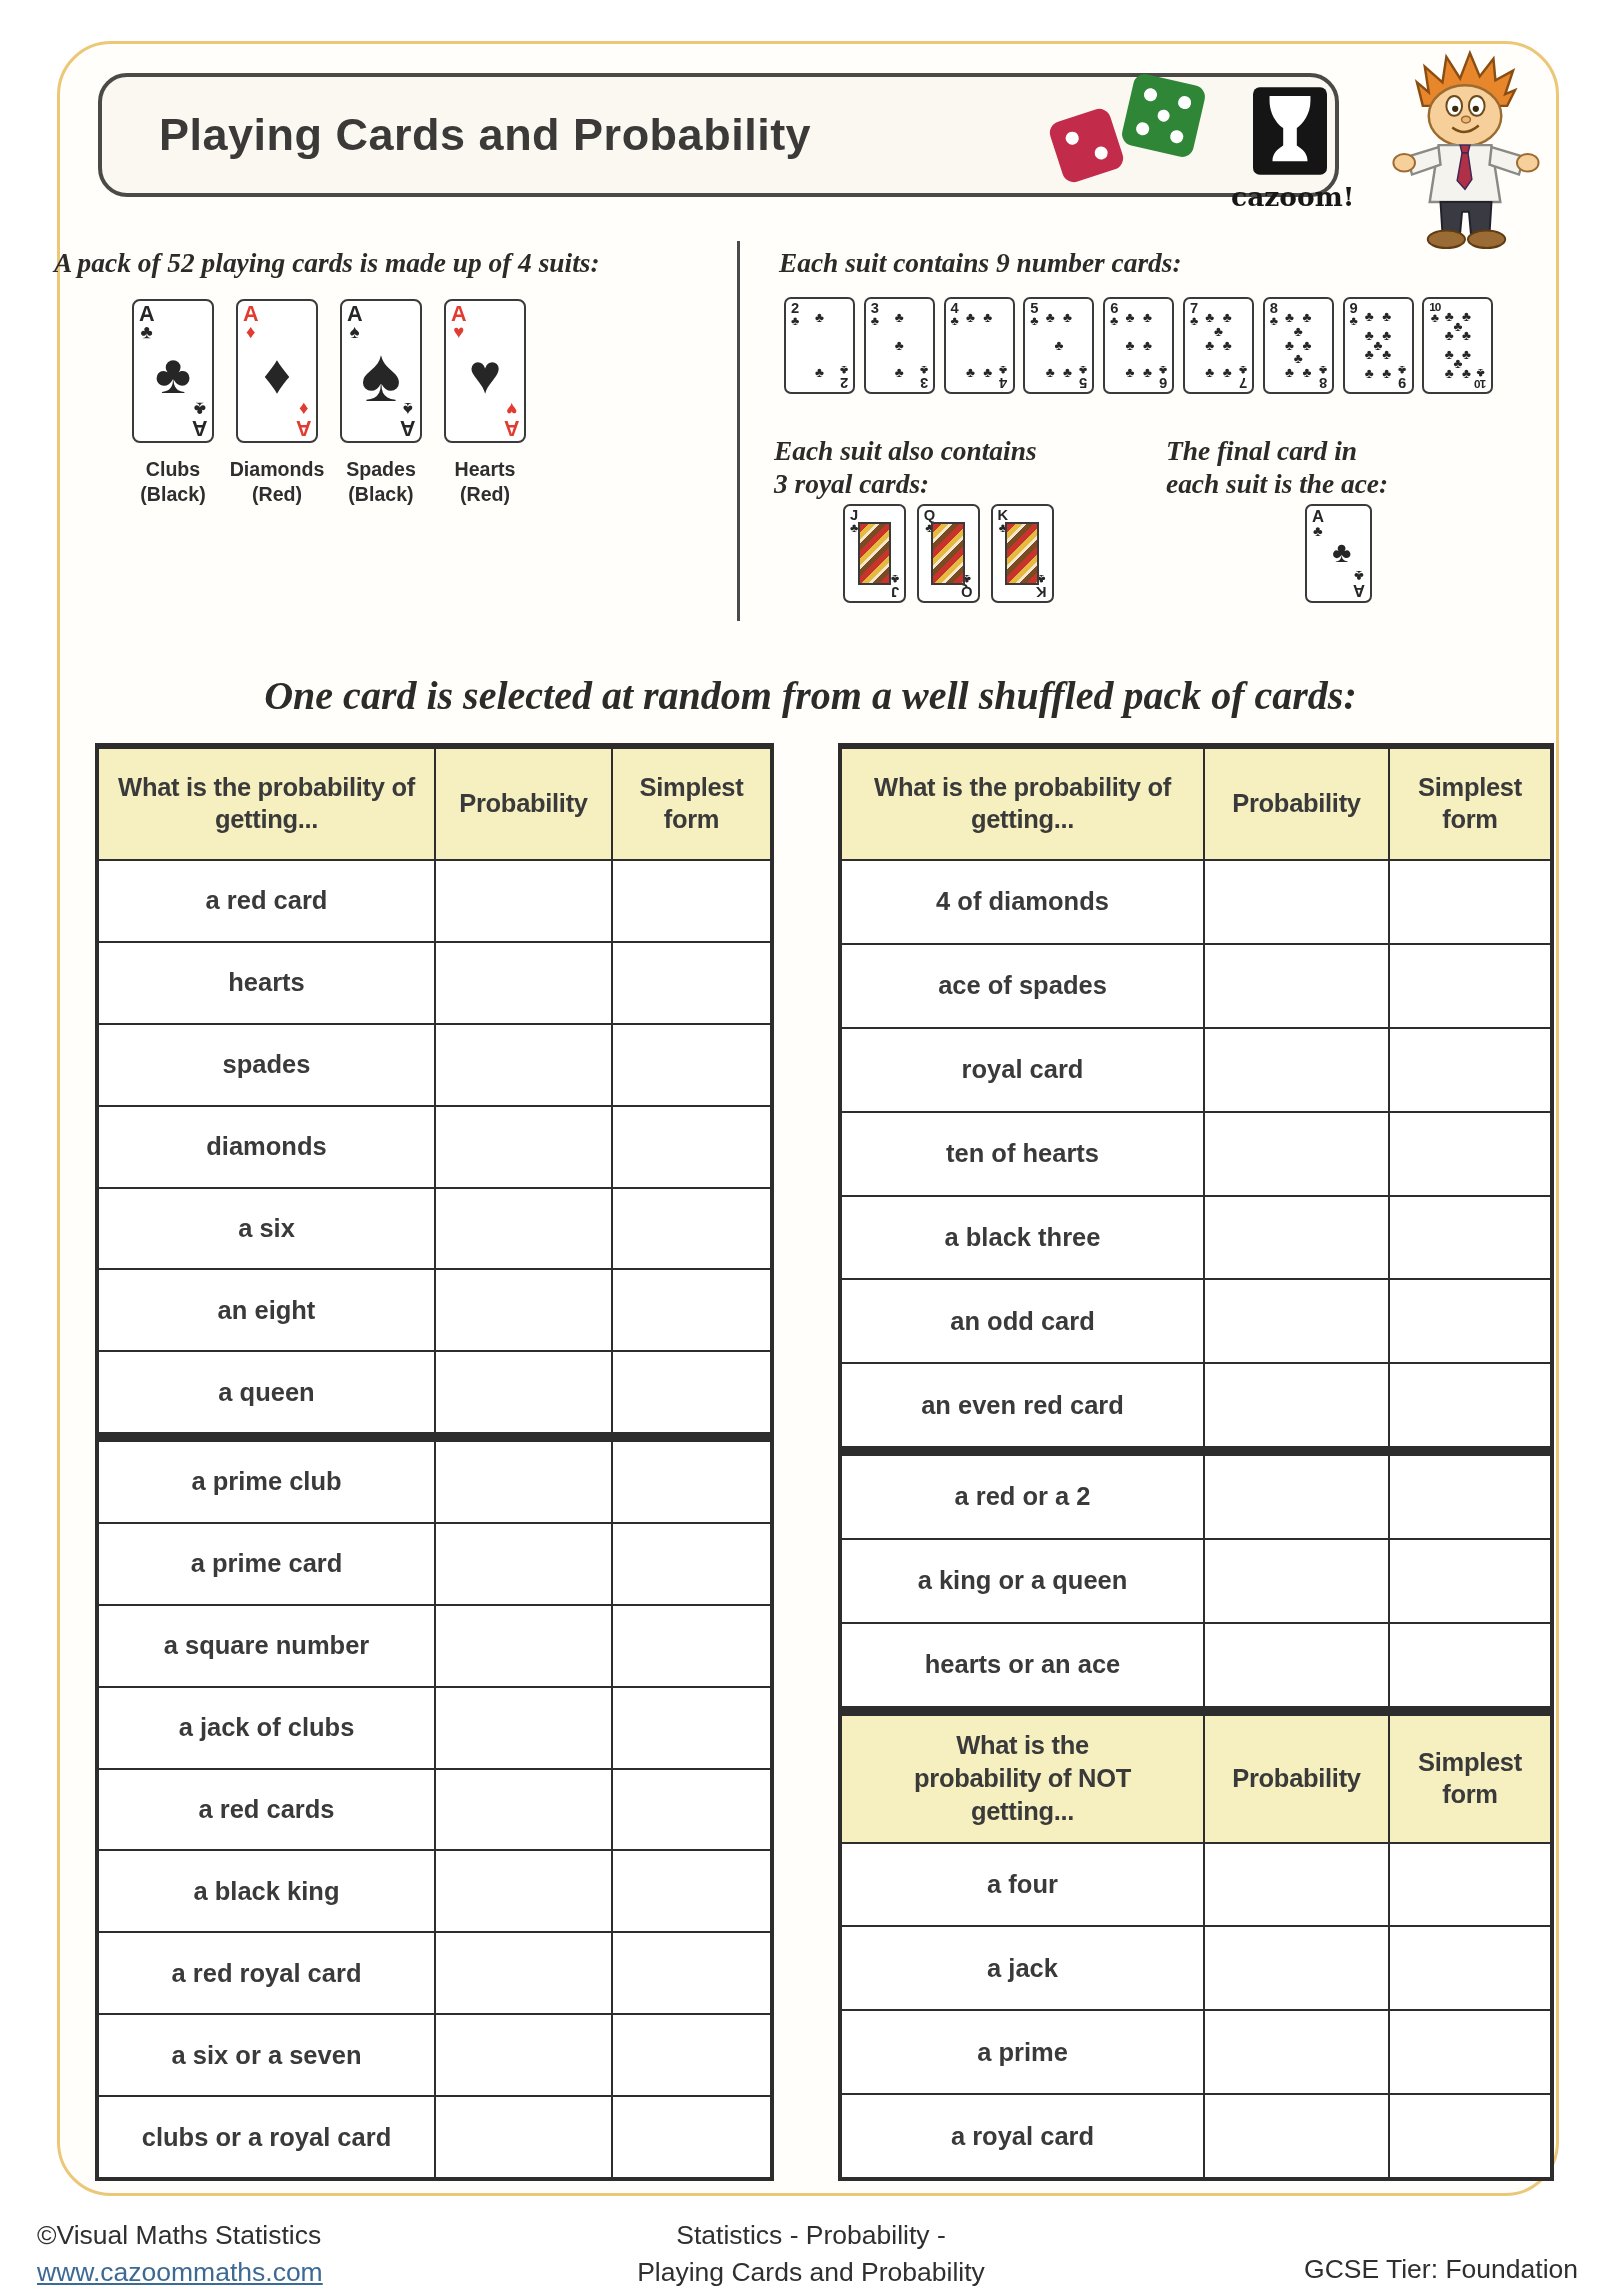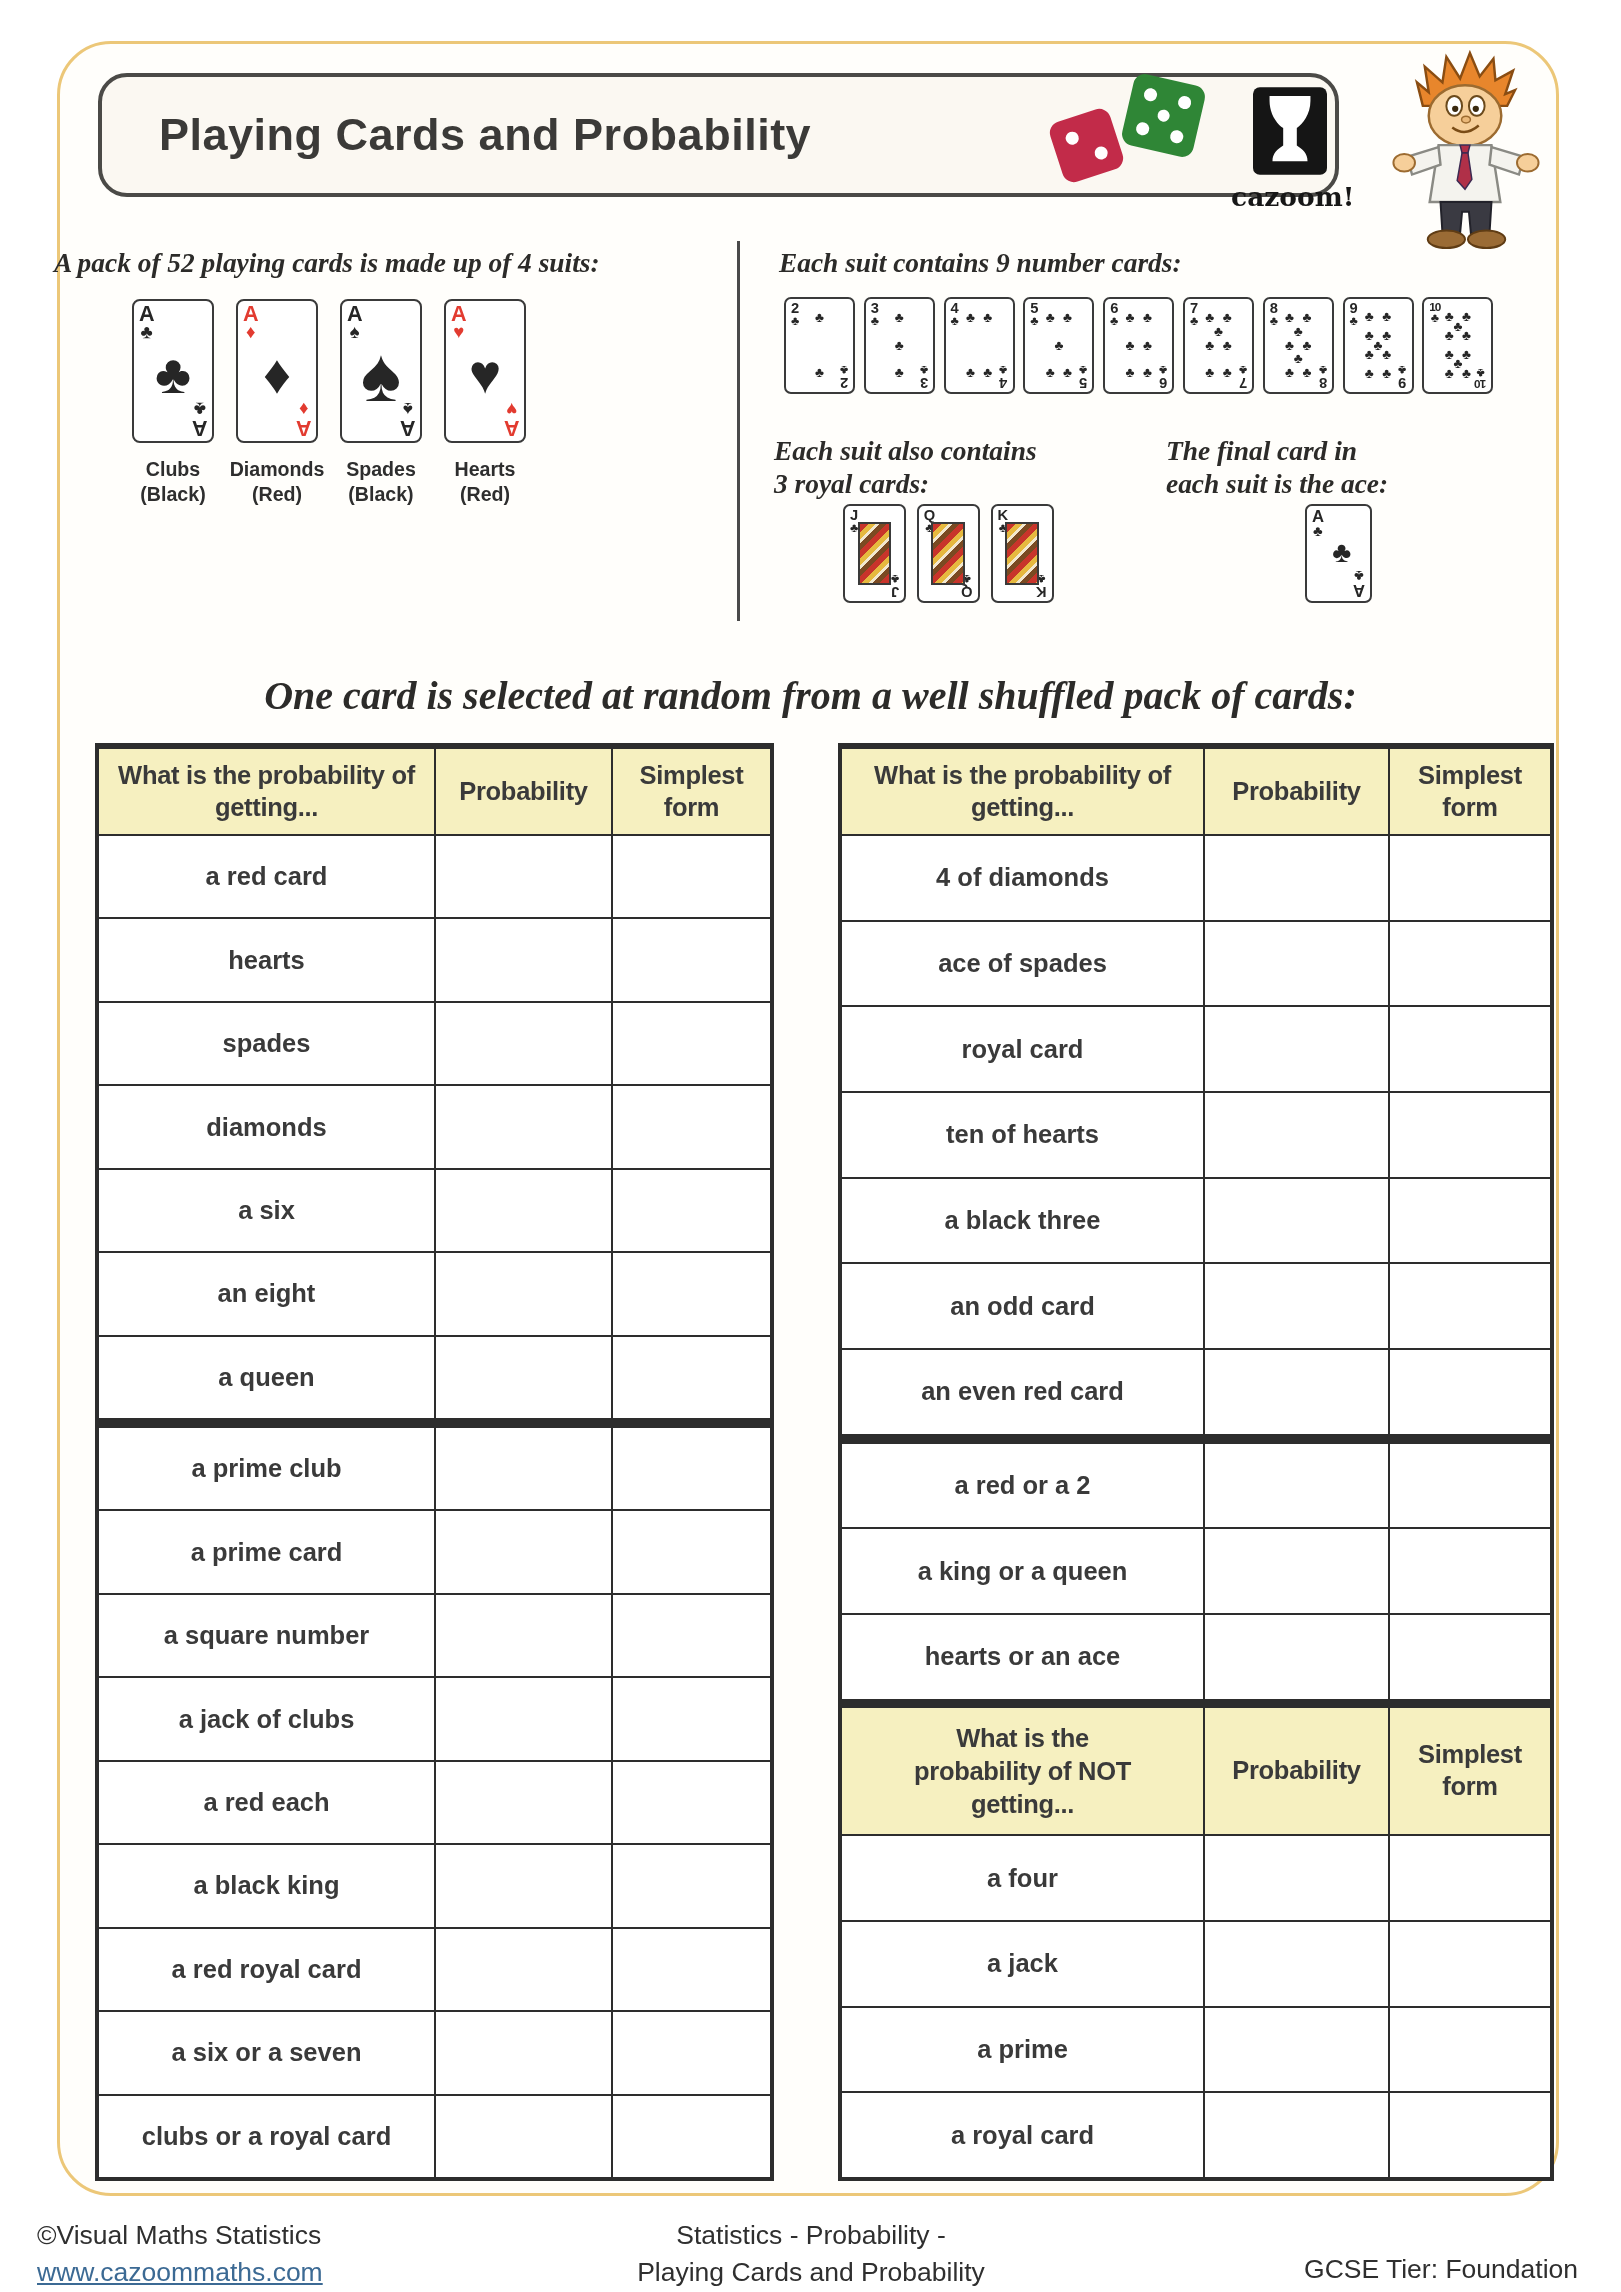--- a/index.html
+++ b/index.html
@@ -59,21 +59,21 @@
   .instruction{position:absolute;left:0;top:672px;width:100%;text-align:center;
       font-family:"Liberation Serif",serif;font-style:italic;font-weight:bold;font-size:40px;color:#2c2b29;}
   
   .qtable{position:absolute;top:743px;height:1438px;background:#fff;border:4.9px solid #2d2d2d;
           border-top-width:6.9px;display:flex;flex-direction:column;box-sizing:border-box;}
   #table-left{left:95px;width:679px;}
   #table-right{left:838px;width:716px;}
   .qtable>div+div{border-top:2.9px solid #2d2d2d;}
   .qtable>.divider{border-top:none;height:9.8px;background:#2d2d2d;flex:none;}
   .qtable>.divider+div{border-top:none;}
-  .t-head{display:flex;background:#f6f0c0;height:85px;flex:none;}
+  .t-head{display:flex;background:#f6f0c0;height:110px;flex:none;}
   .t-head.tall{height:126px;}
   .t-row{display:flex;flex:1;}
   .cell{display:flex;align-items:center;justify-content:center;text-align:center;box-sizing:border-box;}
   .c2,.c3{border-left:2.9px solid #2d2d2d;}
   #table-left .c1{width:335px;}  #table-left .c2{width:177px;}  #table-left .c3{flex:1;}
   #table-right .c1{width:361px;} #table-right .c2{width:185px;} #table-right .c3{flex:1;}
   .hcell{font-weight:bold;font-size:25.5px;letter-spacing:-0.3px;line-height:1.25;padding:0 5.9px;color:#3a3a3a;}
   .t-head.tall .c1{padding:0 57px;line-height:1.3;}
   .qcell{font-weight:bold;font-size:25.5px;color:#3a3a3a;padding:0 9.8px;}
   
@@ -485,21 +485,21 @@
         <div class="cell c1 qcell">a square number</div>
         <div class="cell c2"></div>
         <div class="cell c3"></div>
       </div>
     <div class="t-row">
         <div class="cell c1 qcell">a jack of clubs</div>
         <div class="cell c2"></div>
         <div class="cell c3"></div>
       </div>
     <div class="t-row">
-        <div class="cell c1 qcell">a red each</div>
+        <div class="cell c1 qcell">a red cards</div>
         <div class="cell c2"></div>
         <div class="cell c3"></div>
       </div>
     <div class="t-row">
         <div class="cell c1 qcell">a black king</div>
         <div class="cell c2"></div>
         <div class="cell c3"></div>
       </div>
     <div class="t-row">
         <div class="cell c1 qcell">a red royal card</div>

